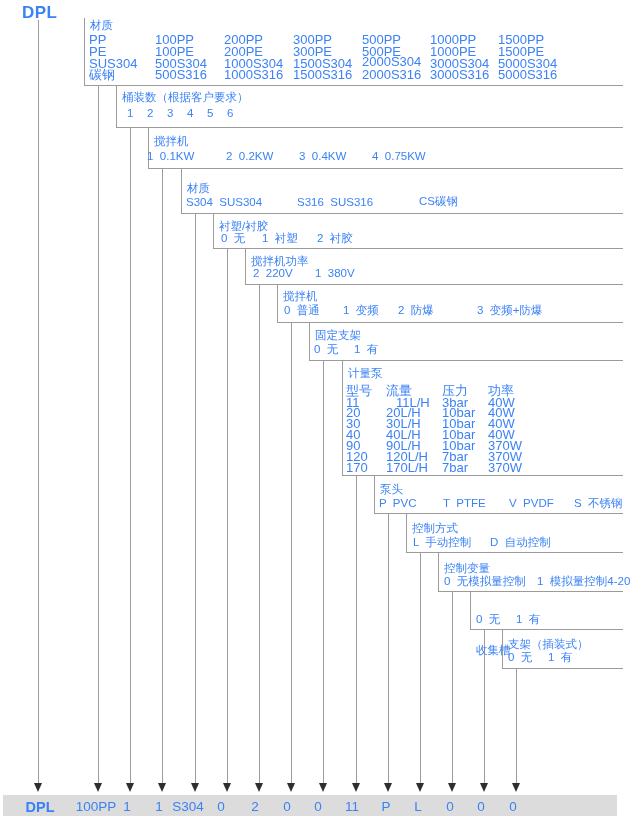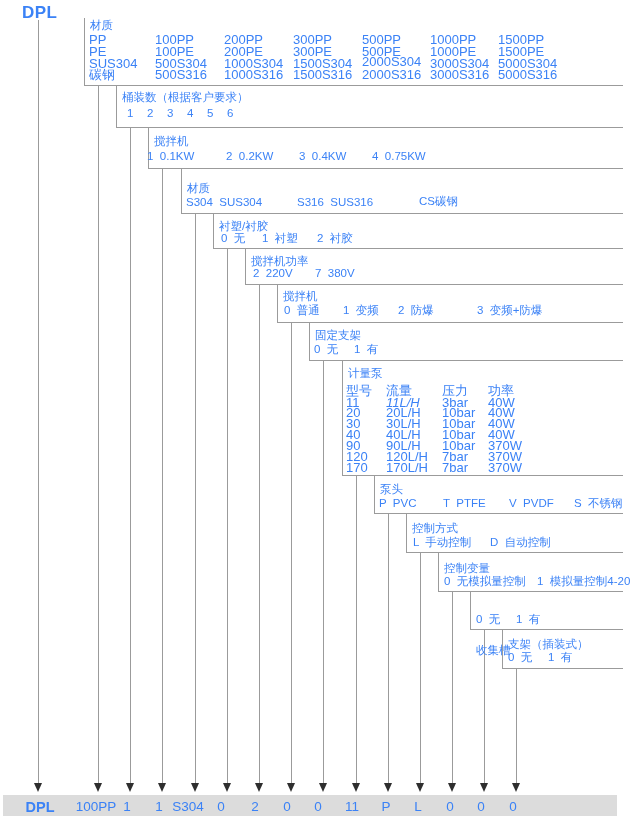--- a/index.html
+++ b/index.html
@@ -89,21 +89,21 @@
     <div class="vline" style="left: 227px; top: 248px; height: 535px;"></div>
     <div class="lbl" style="left: 219px; top: 220px;">衬塑/衬胶</div>
     <div class="opt" style="left: 221px; top: 232px;">0  无</div>
     <div class="opt" style="left: 262px; top: 232px;">1  衬塑</div>
     <div class="opt" style="left: 317px; top: 232px;">2  衬胶</div>
     <div class="vline" style="left: 245px; top: 248px; height: 36px;"></div>
     <div class="hline" style="left: 245px; top: 284px; width: 378px;"></div>
     <div class="vline" style="left: 259px; top: 284px; height: 499px;"></div>
     <div class="lbl" style="left: 251px; top: 255px;">搅拌机功率</div>
     <div class="opt" style="left: 253px; top: 267px;">2  220V</div>
-    <div class="opt" style="left: 315px; top: 267px;">7  380V</div>
+    <div class="opt" style="left: 315px; top: 267px;">1  380V</div>
     <div class="vline" style="left: 277px; top: 284px; height: 38px;"></div>
     <div class="hline" style="left: 277px; top: 322px; width: 346px;"></div>
     <div class="vline" style="left: 291px; top: 322px; height: 461px;"></div>
     <div class="lbl" style="left: 283px; top: 290px;">搅拌机</div>
     <div class="opt" style="left: 284px; top: 304px;">0  普通</div>
     <div class="opt" style="left: 343px; top: 304px;">1  变频</div>
     <div class="opt" style="left: 398px; top: 304px;">2  防爆</div>
     <div class="opt" style="left: 477px; top: 304px;">3  变频+防爆</div>
     <div class="vline" style="left: 309px; top: 322px; height: 38px;"></div>
     <div class="hline" style="left: 309px; top: 360px; width: 314px;"></div>
@@ -113,21 +113,21 @@
     <div class="opt" style="left: 354px; top: 343px;">1  有</div>
     <div class="vline" style="left: 342px; top: 360px; height: 115px;"></div>
     <div class="hline" style="left: 342px; top: 475px; width: 281px;"></div>
     <div class="vline" style="left: 356px; top: 475px; height: 308px;"></div>
     <div class="lbl" style="left: 348px; top: 367px;">计量泵</div>
     <div class="cell" style="left: 346px; top: 385px;">型号</div>
     <div class="cell" style="left: 386px; top: 385px;">流量</div>
     <div class="cell" style="left: 442px; top: 385px;">压力</div>
     <div class="cell" style="left: 488px; top: 385px; text-align: right;">功率</div>
     <div class="cell" style="left: 346px; top: 396.5px;">11</div>
-    <div class="cell" style="left: 386px; top: 396.5px; font-style: italic;">11L/H</div>
+    <div class="cell" style="left: 396px; top: 396.5px;">11L/H</div>
     <div class="cell" style="left: 442px; top: 396.5px;">3bar</div>
     <div class="cell" style="left: 488px; top: 396.5px;">40W</div>
     <div class="cell" style="left: 346px; top: 407.4px;">20</div>
     <div class="cell" style="left: 386px; top: 407.4px;">20L/H</div>
     <div class="cell" style="left: 442px; top: 407.4px;">10bar</div>
     <div class="cell" style="left: 488px; top: 407.4px;">40W</div>
     <div class="cell" style="left: 346px; top: 418.3px;">30</div>
     <div class="cell" style="left: 386px; top: 418.3px;">30L/H</div>
     <div class="cell" style="left: 442px; top: 418.3px;">10bar</div>
     <div class="cell" style="left: 488px; top: 418.3px;">40W</div>

